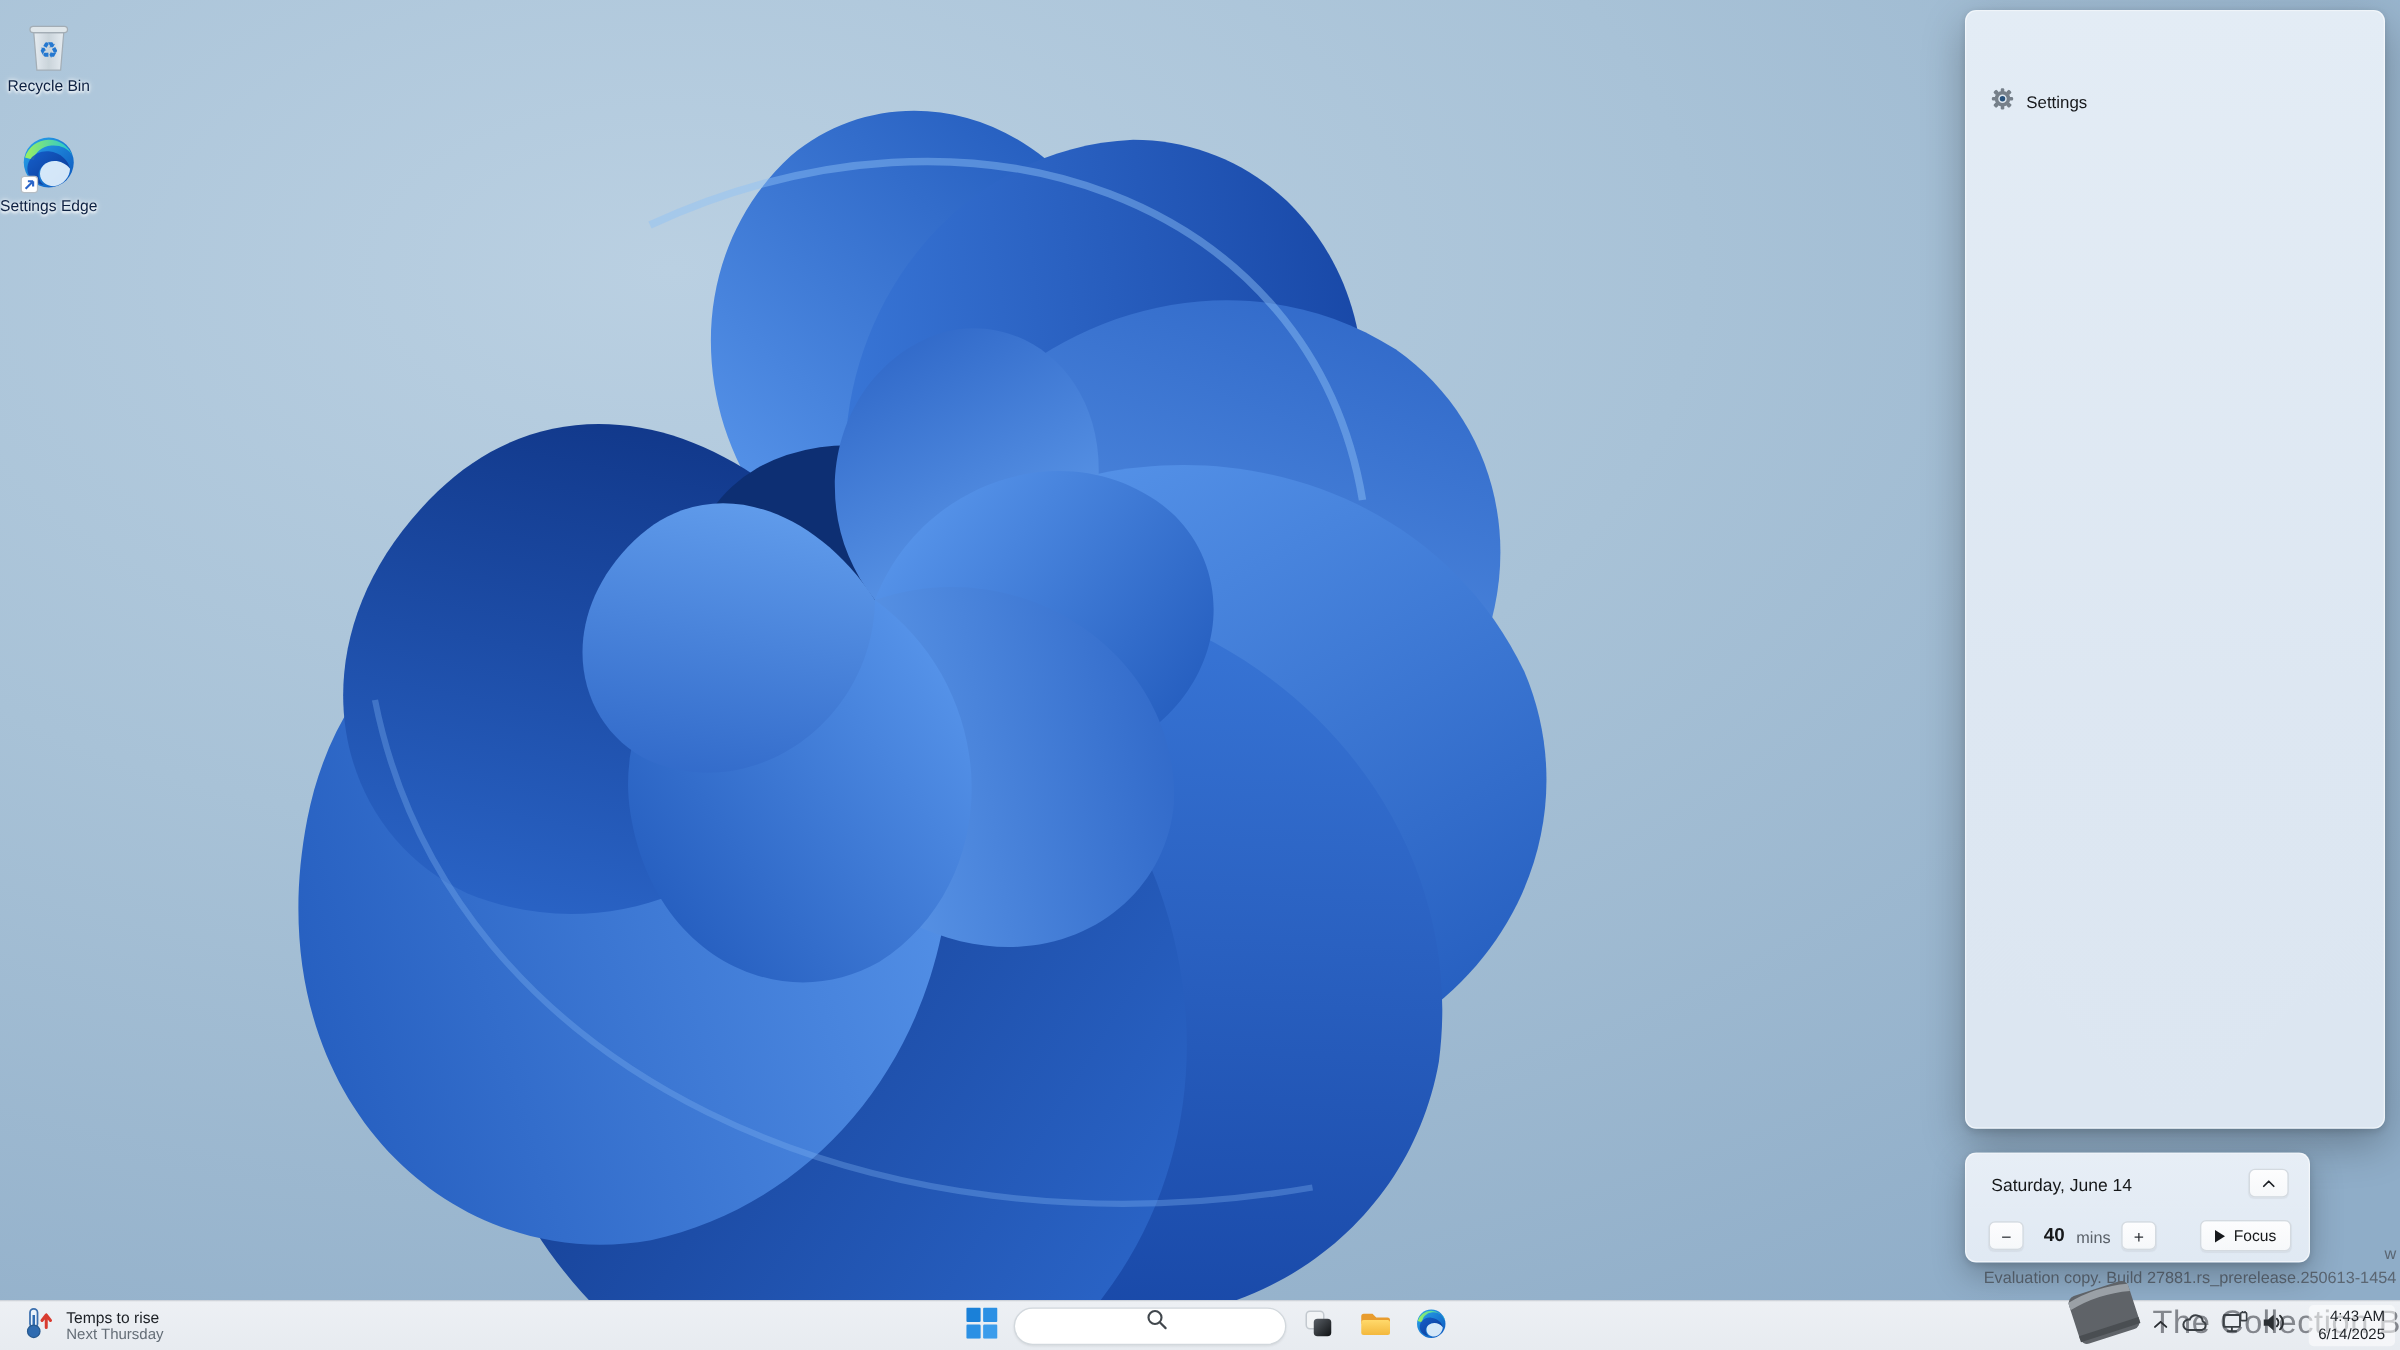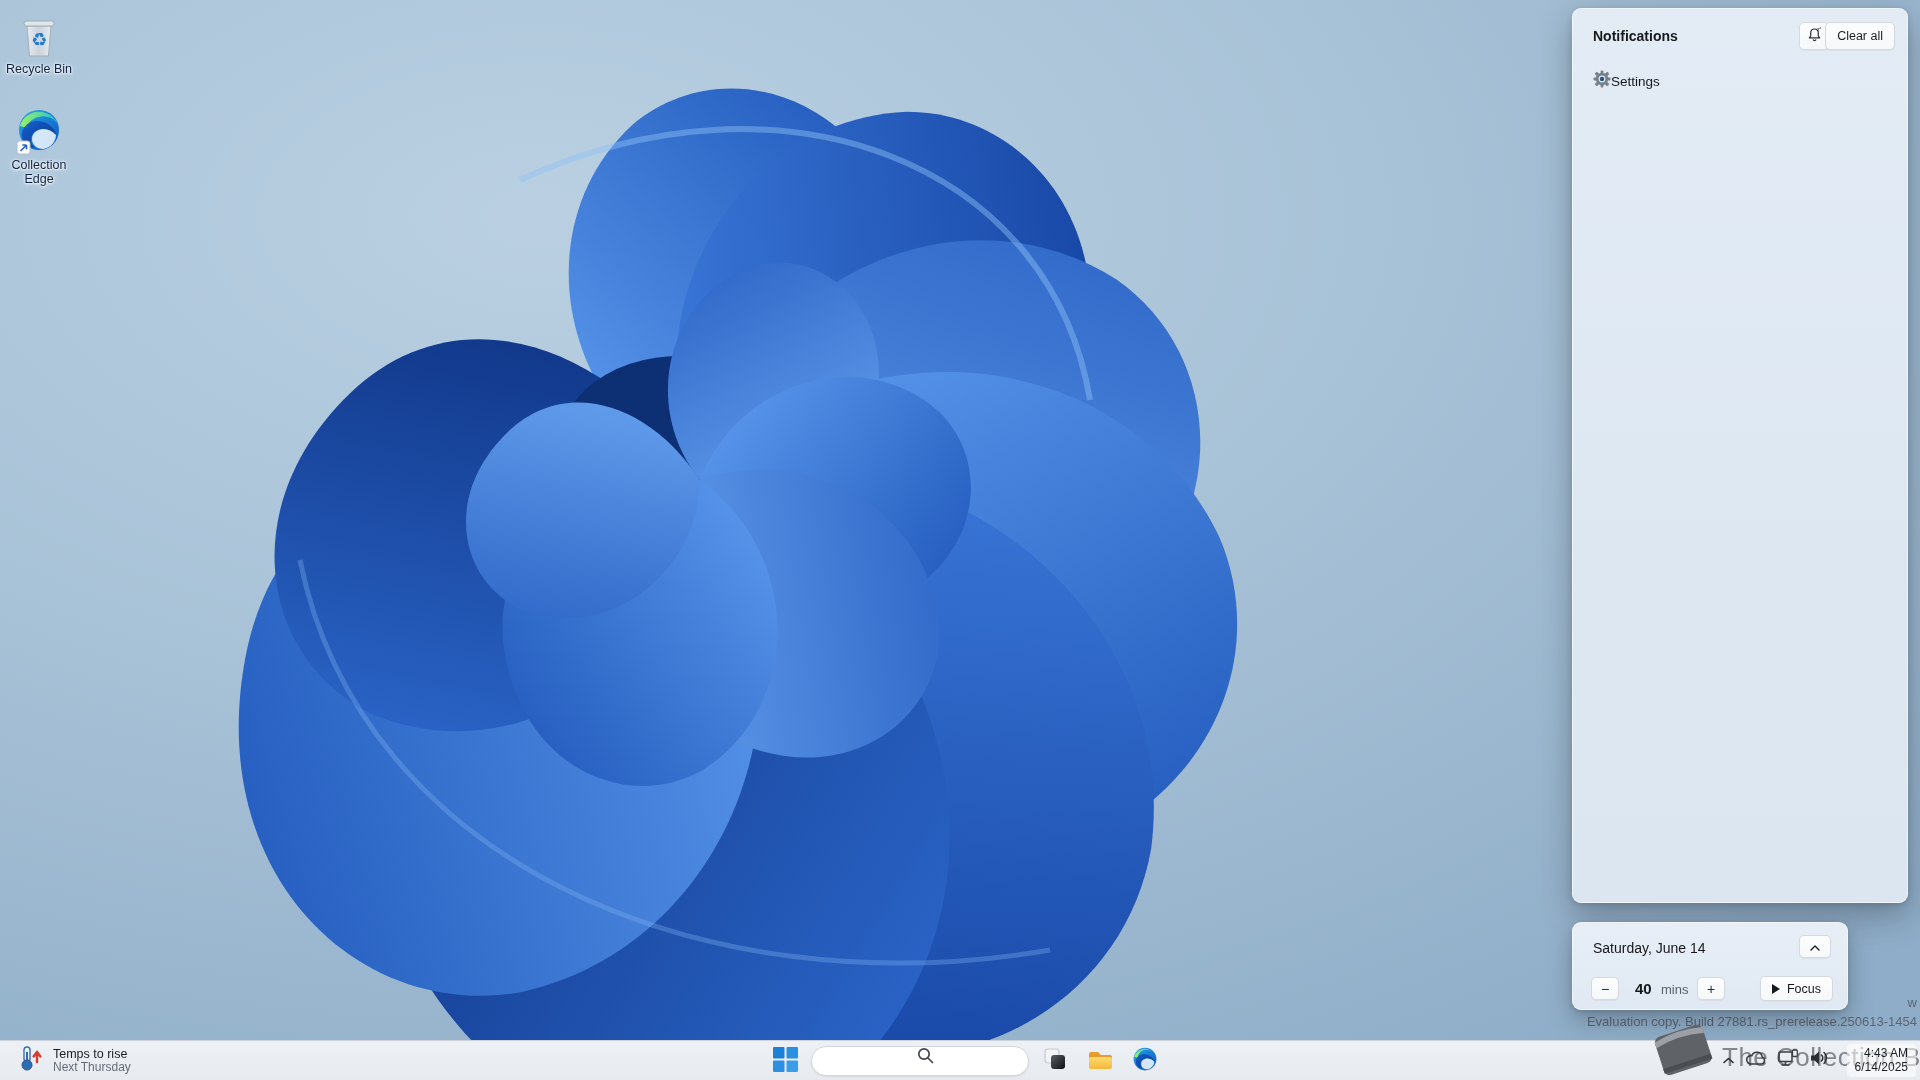--- a/index.html
+++ b/index.html
@@ -20,21 +20,21 @@
     background:linear-gradient(180deg,#e3ecf5 0%,#dde7f2 60%,#dce6f1 100%);
     border:1px solid rgba(255,255,255,.55); border-radius:9px;
     box-shadow:0 12px 34px rgba(0,0,0,.28), 0 2px 6px rgba(0,0,0,.12); }
   .notif-header { position:absolute; left:0; top:0; right:0; height:54px; }
   .notif-title { position:absolute; left:20px; top:19px; font-size:14px; font-weight:700; color:#17191c; }
   .btn { background:linear-gradient(180deg,#fdfdfe,#f6f8fa); border:1px solid #d4dae0; border-radius:5px;
          display:flex; align-items:center; justify-content:center; cursor:pointer;
          box-shadow:0 1px 1px rgba(0,0,0,.05); }
   .snooze-btn { position:absolute; right:78px; top:13px; width:30px; height:28px; }
   .clearall-btn { position:absolute; right:12px; top:13px; height:28px; padding:0 11px; font-size:12.5px; color:#1b1f24; }
-  .settings-row { position:absolute; left:20px; top:60px; height:24px; display:flex; align-items:center; cursor:pointer;justify-content:center; }
+  .settings-row { position:absolute; left:20px; top:60px; height:24px; display:flex; align-items:center; gap:10px; cursor:pointer;justify-content:center; }
   .settings-row .srlbl { font-size:13.5px; color:#17191c; }
   .notif-card { position:absolute; left:6px; top:92px; width:324px; height:100px;
     background:linear-gradient(180deg,#eaf1f9,#e6eef7); border:1px solid rgba(255,255,255,.6);
     border-radius:8px; box-shadow:0 1px 3px rgba(0,0,0,.10); }
   .group-row { position:absolute; left:16px; top:12px; display:flex; align-items:center; gap:8px; cursor:pointer; }
   .group-date { font-size:12px; color:#43484e; }
   .ntitle { position:absolute; left:16px; top:40px; font-size:14px; font-weight:600; color:#16181a; }
   .nbody  { position:absolute; left:16px; top:62px; font-size:13.5px; color:#5b6168; }
 
   
@@ -169,21 +169,21 @@
           </linearGradient>
       </defs>
       <circle cx="24" cy="22" r="20" fill="url(#eg1)"></circle>
       <path d="M5,18 A20,20 0 0 1 43,17 A16,13 0 0 0 12,20 Z" fill="url(#eg2)"></path>
       <path d="M8,32 C4,22 12,12 24,13 C34,14 40,21 41,27 C35,20 26,19 20,24 C14,29 15,36 20,40 C14,39 10,36 8,32 Z" fill="url(#eg3)" opacity=".85"></path>
       <path d="M20,24 C26,19 35,20 41,27 C41,33 36,40 28,41 C22,41 17,37 17,31 C17,28 18,26 20,24 Z" fill="#e9f4fd" opacity=".9"></path>
       <rect x="2" y="33" width="13" height="13" rx="2.5" fill="#ffffff" stroke="#b6bec5" stroke-width="1"></rect>
       <path d="M5.5,43 L11.5,37 M11.5,37 h-4.2 M11.5,37 v4.2" stroke="#2a64c8" stroke-width="1.7" fill="none"></path>
     </svg>
   </div>
-  <div class="lbl">Collection Edge</div>
+  <div class="lbl">Settings Edge</div>
 </div>
 
 <div class="wm wm-frag">w</div>
 <div class="wm wm-build">Evaluation copy. Build 27881.rs_prerelease.250613-1454</div>
 
 <div class="taskbar">
   <div class="widget">
     <span>
       <svg width="26" height="28" viewBox="0 0 26 28">
         <rect x="6" y="2" width="6" height="15" rx="3" fill="#eaf2fa" stroke="#3b6fae" stroke-width="1.4"></rect>
@@ -334,34 +334,20 @@
       </svg>
     </span>
   </div>
   <div class="clock-box">
     <div>4:43 AM</div>
     <div>6/14/2025</div>
   </div>
 </div>
 
 <div class="notif-panel">
-  <div class="notif-header">
-    <div class="notif-title">Notifications</div>
-    <div class="btn snooze-btn">
-      <span>
-        <svg width="17" height="16" viewBox="0 0 17 16">
-          <path d="M7,13.5 a1.6,1.6 0 0 0 3,0" fill="none" stroke="#2b2f33" stroke-width="1.2"></path>
-          <path d="M8.5,3 c-2.4,0 -3.8,1.8 -3.8,4 v3 l-1.4,1.8 h10.4 l-1.4,-1.8 v-3 c0,-2.2 -1.4,-4 -3.8,-4 Z" fill="none" stroke="#2b2f33" stroke-width="1.2" stroke-linejoin="round"></path>
-          <text x="11" y="4.5" font-size="5" fill="#2b2f33" font-family="DejaVu Sans">z</text>
-          <text x="13.4" y="2.8" font-size="3.6" fill="#2b2f33" font-family="DejaVu Sans">z</text>
-        </svg>
-      </span>
-    </div>
-    <div class="btn clearall-btn">Clear all</div>
-  </div>
 
   <div class="settings-row">
     <span>
       <svg width="18" height="18" viewBox="0 0 18 18">
         <g fill="#76808a">
           <circle cx="9" cy="9" r="6.2"></circle>
           <rect x="7.6" y="0.5" width="2.8" height="4" rx="1"></rect>
           <rect x="7.6" y="13.5" width="2.8" height="4" rx="1"></rect>
           <rect x="0.5" y="7.6" width="4" height="2.8" rx="1"></rect>
           <rect x="13.5" y="7.6" width="4" height="2.8" rx="1"></rect>

